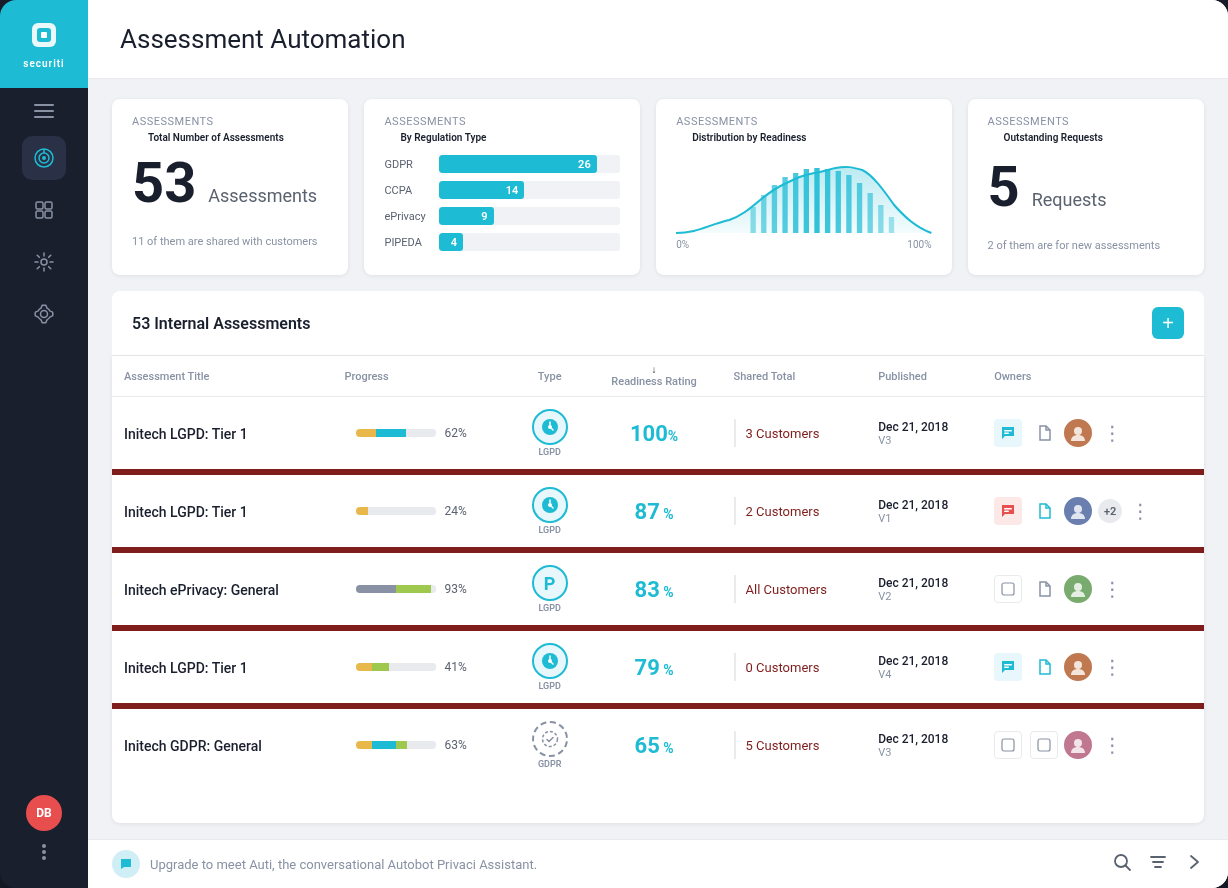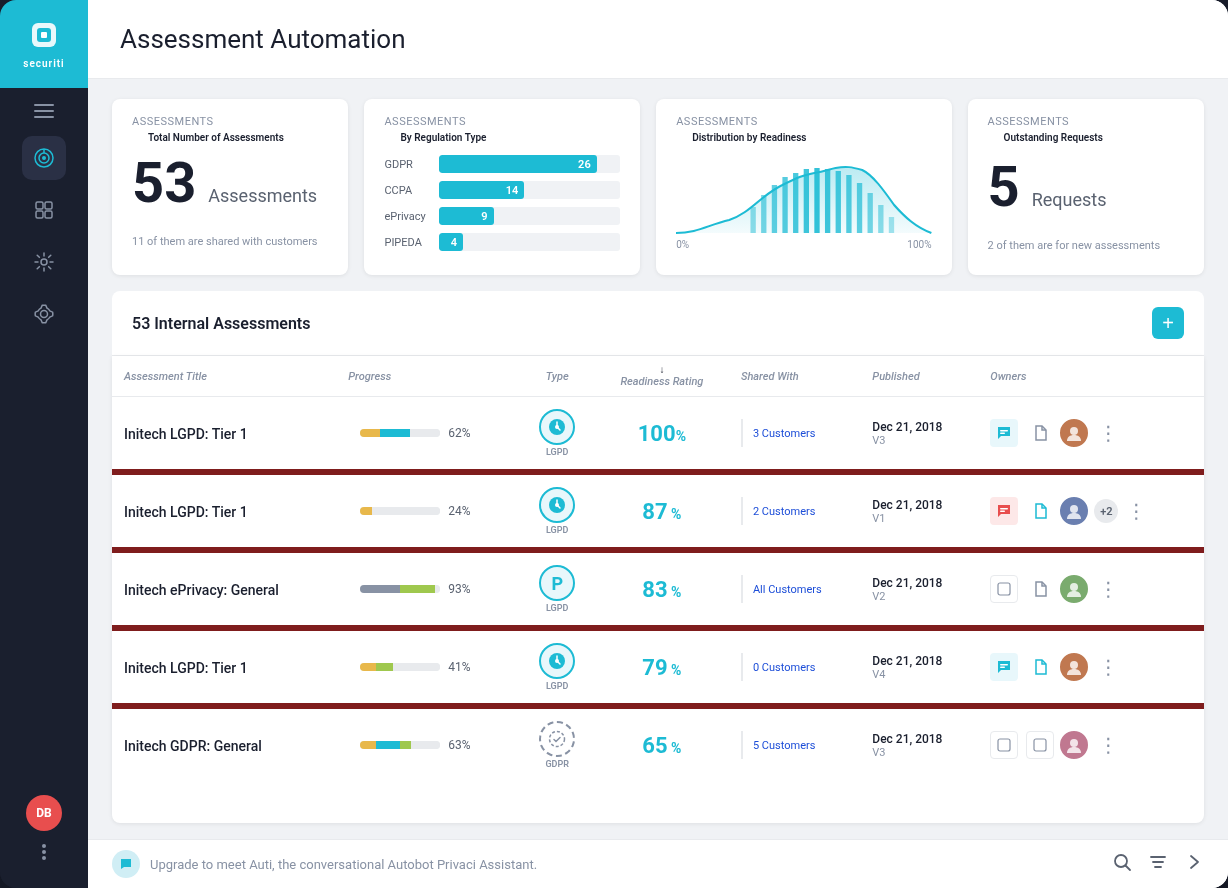--- a/index.html
+++ b/index.html
@@ -50,21 +50,21 @@
     
     
     .table-section { flex: 1; padding: 0 24px 16px; overflow: hidden; display: flex; flex-direction: column; }
     .table-header { background: white; border-radius: 8px 8px 0 0; padding: 16px 20px; display: flex; align-items: center; justify-content: space-between; border-bottom: 1px solid #e8eaed; }
     .table-title { font-size: 16px; font-weight: 600; color: #1a1f2e; }
     .add-btn { width: 32px; height: 32px; background: #1dbbd4; border-radius: 6px; display: flex; align-items: center; justify-content: center; color: white; font-size: 20px; cursor: pointer; border: none; }
     
     .table-wrap { background: white; border-radius: 0 0 8px 8px; overflow: auto; flex: 1; box-shadow: 0 1px 4px rgba(0,0,0,0.08); }
     table { width: 100%; border-collapse: collapse; }
     .col-headers { background: white; border-bottom: 1px solid #e8eaed; }
-    .col-headers th { font-size: 11px; color: #8892a4; font-weight: 500; padding: 8px 12px; text-align: left; white-space: nowrap; font-style: italic; }
+    .col-headers th { font-size: 11px; color: #8892a4; font-weight: 500; padding: 8px 12px; text-align: left; white-space: nowrap; }
     .col-headers th.center { text-align: center; }
     tr.data-row { border-bottom: 6px solid #7f1d1d; }
     tr.data-row:last-child { border-bottom: none; }
     tr.data-row td { padding: 12px 12px; vertical-align: middle; }
     .assessment-title { font-size: 14px; color: #1a1f2e; font-weight: 500; }
     
     
     .progress-wrap { display: flex; align-items: center; gap: 8px; padding-left: 12px; }
     .progress-track { width: 80px; height: 8px; background: #e8eaed; border-radius: 4px; overflow: hidden; display: flex; }
     .progress-seg { height: 100%; }
@@ -78,21 +78,21 @@
     .type-circle.p-badge { background: #e8f7fb; border: 2px solid #1dbbd4; color: #1dbbd4; }
     .type-label { font-size: 9px; color: #8892a4; margin-top: 2px; font-weight: 600; }
     
     
     .readiness { font-size: 22px; font-weight: 700; color: #1dbbd4; }
     .readiness .pct { font-size: 14px; }
     
     
     .shared-cell { display: flex; align-items: center; gap: 6px; }
     .shared-divider { width: 2px; height: 28px; background: #e8eaed; margin-right: 4px; }
-    .shared-text { font-size: 11px; color: #1d4ed8; }
+    .shared-text { font-size: 13px; color: #7f1d1d; }
     
     
     .pub-cell { }
     .pub-date { font-size: 12px; color: #1a1f2e; font-weight: 500; }
     .pub-version { font-size: 11px; color: #8892a4; }
     
     
     .action-icons { display: flex; align-items: center; gap: 8px; }
     .action-icon { width: 28px; height: 28px; border-radius: 4px; display: flex; align-items: center; justify-content: center; font-size: 16px; cursor: pointer; }
     .action-icon.chat { color: #1dbbd4; background: #e8f7fb; }
@@ -308,21 +308,21 @@
             <tr class="col-headers">
               <th>Assessment Title</th>
               <th>Progress</th>
               <th class="center">Type</th>
               <th class="center">
                 <div class="readiness-header">
                   <span style="font-size:10px;color:#1a1f2e;">↓</span>
                   <span>Readiness Rating</span>
                 </div>
               </th>
-              <th>Shared With</th>
+              <th>Shared Total</th>
               <th>Published</th>
               <th>Owners</th>
             </tr>
           </thead>
           <tbody id="table-body">
 
             <tr class="data-row">
               <td><span class="assessment-title">Initech LGPD: Tier 1</span></td>
               <td>
                 <div class="progress-wrap">

